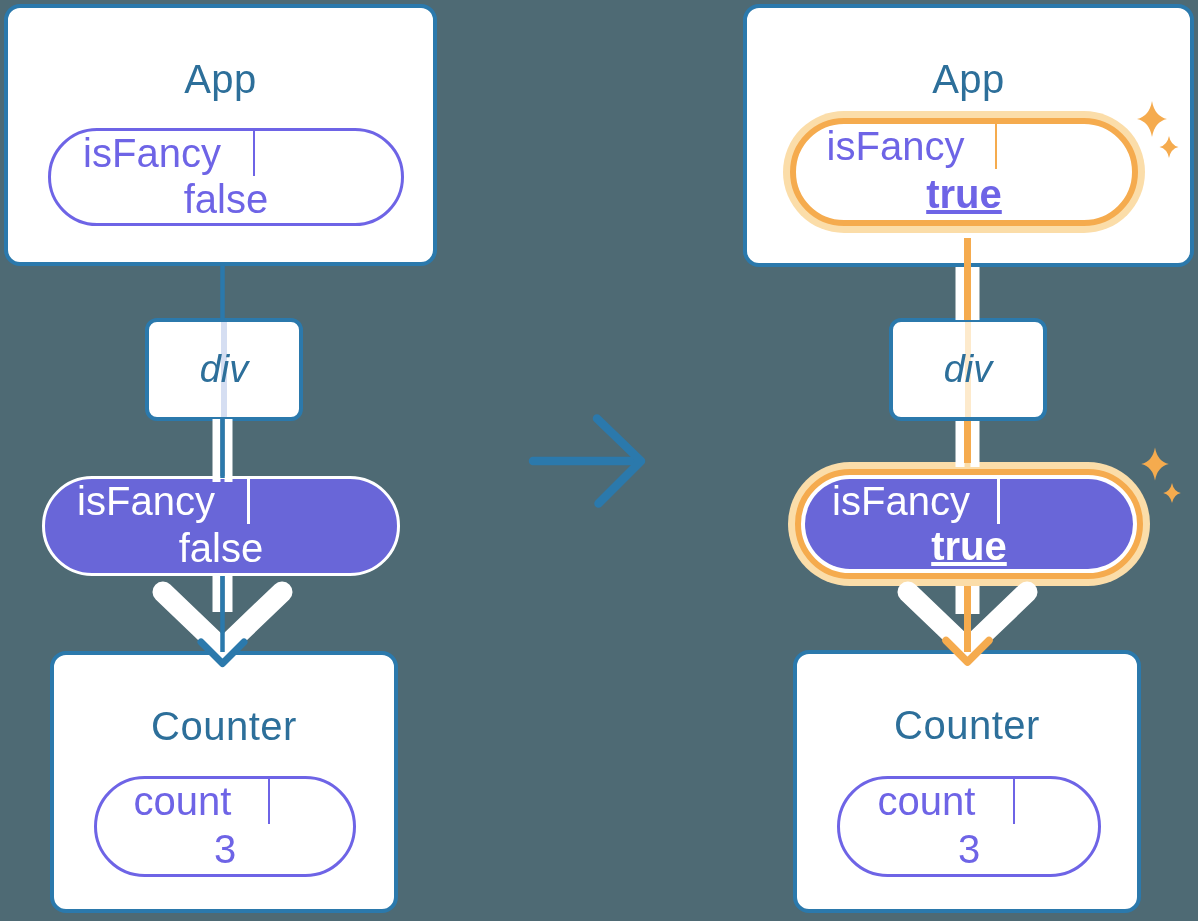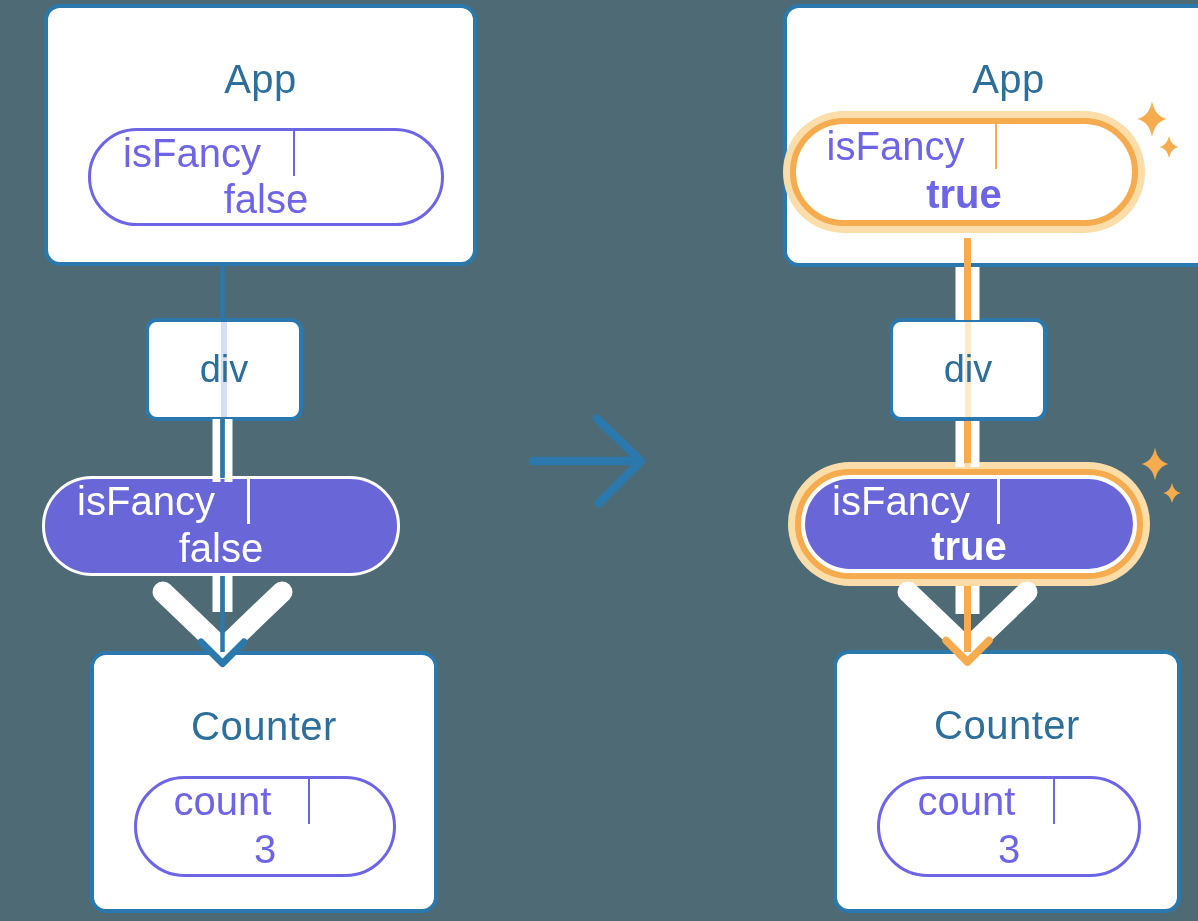--- a/index.html
+++ b/index.html
@@ -25,21 +25,20 @@
     width:1198px;height:921px;
     background:var(--background);
     overflow:hidden;
   }
   
   .card{
     position:absolute;
     background:var(--white);
     border:4px solid var(--card-border);
     border-radius:16px;
-    margin-left:40px;
   }
   .card-title{
     position:absolute;
     top:49px;left:0;right:0;
     text-align:center;
     font-size:40px;
     font-weight:500;
     color:var(--title-text);
     letter-spacing:.5px;
   }
@@ -62,21 +61,21 @@
     border:3px solid var(--purple);
   }
   .pill.outline .cell{color:var(--purple);}
   .pill.outline .cell.key{border-right:2.5px solid var(--purple);}
   .pill.filled{
     background:var(--purple-fill);
     border:3px solid var(--white);
   }
   .pill.filled .cell{color:var(--white);}
   .pill.filled .cell.key{border-right:3px solid var(--white);}
-  .bold-val{font-weight:700;}
+  .bold-val{font-weight:700;text-decoration:underline;}
   
   .hl{
     position:absolute;
     border:6px solid var(--orange);
     border-radius:999px;
     box-shadow:0 0 0 7px var(--orange-glow);
     background:var(--white);
   }
   .hl .pill{position:relative;width:100%;height:100%;border:none;}
   .hl.hl-outline .cell{color:var(--purple);font-size:40px;}
@@ -85,21 +84,21 @@
   .hl.hl-filled .pill{background:var(--purple-fill);border-radius:999px;}
   .hl.hl-filled .cell{color:var(--white);}
   .hl.hl-filled .cell.key{border-right:3px solid var(--white);}
   
   .div-node{
     position:absolute;
     width:158px;height:103px;
     background:var(--white);
     border:4px solid var(--card-border);
     border-radius:12px;
-    display:flex;align-items:center;justify-content:center;
+    display:flex;align-items:center;justify-content:center;font-style:italic;
   }
   .div-node .node-label{
     position:relative;z-index:2;
     font-size:38px;color:var(--title-text);font-weight:500;
   }
   .faded-line{
     position:absolute;z-index:1;
     top:0;bottom:0;left:calc(50% - 3px);
     width:6px;
   }

